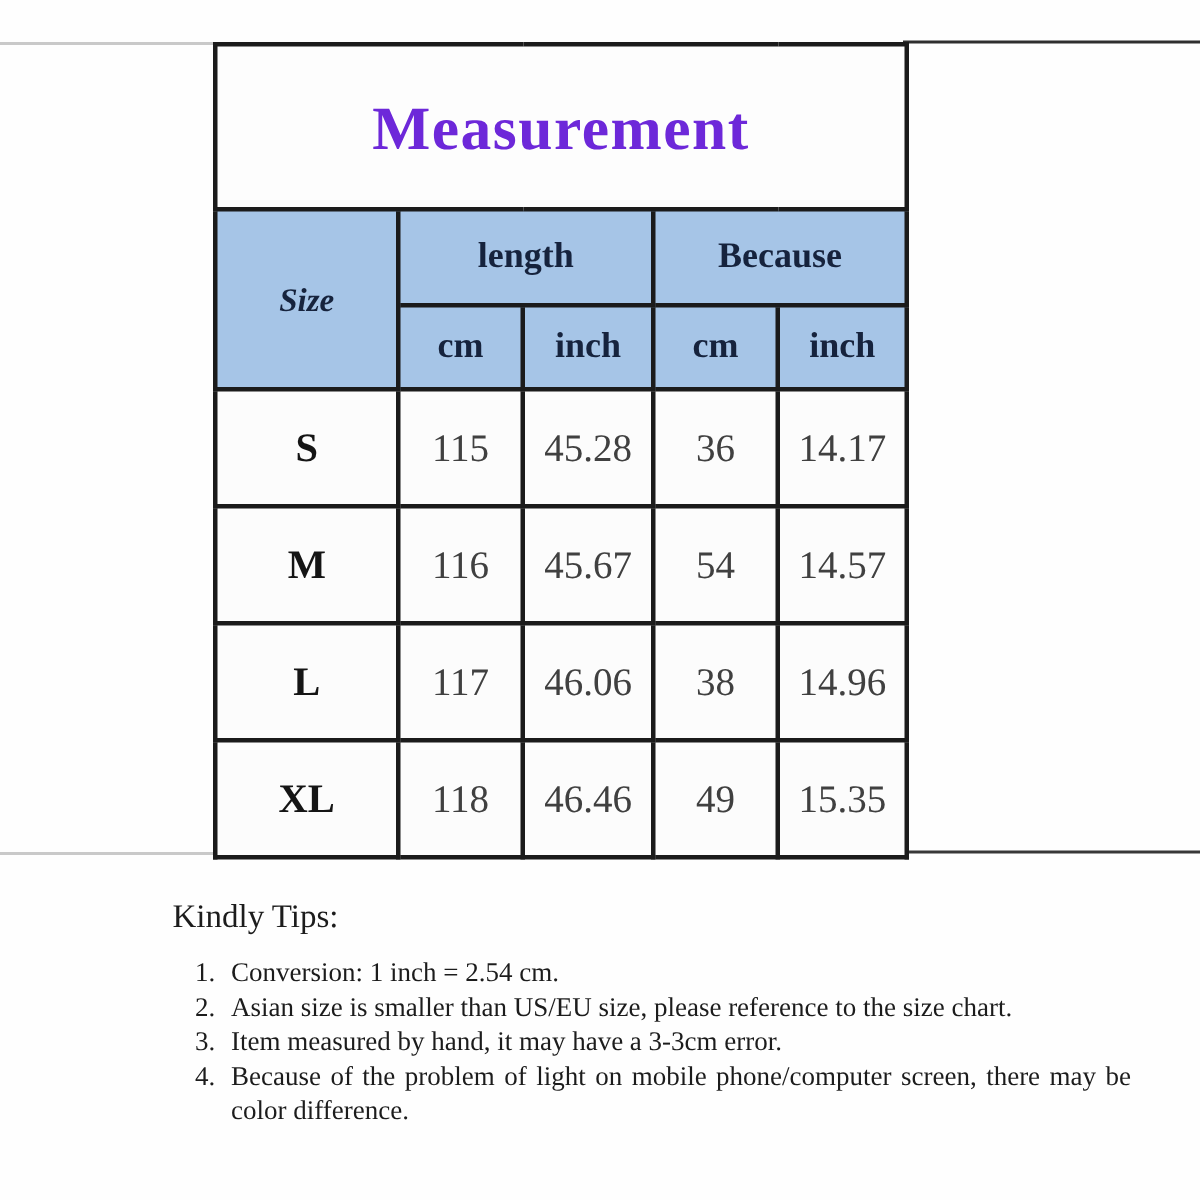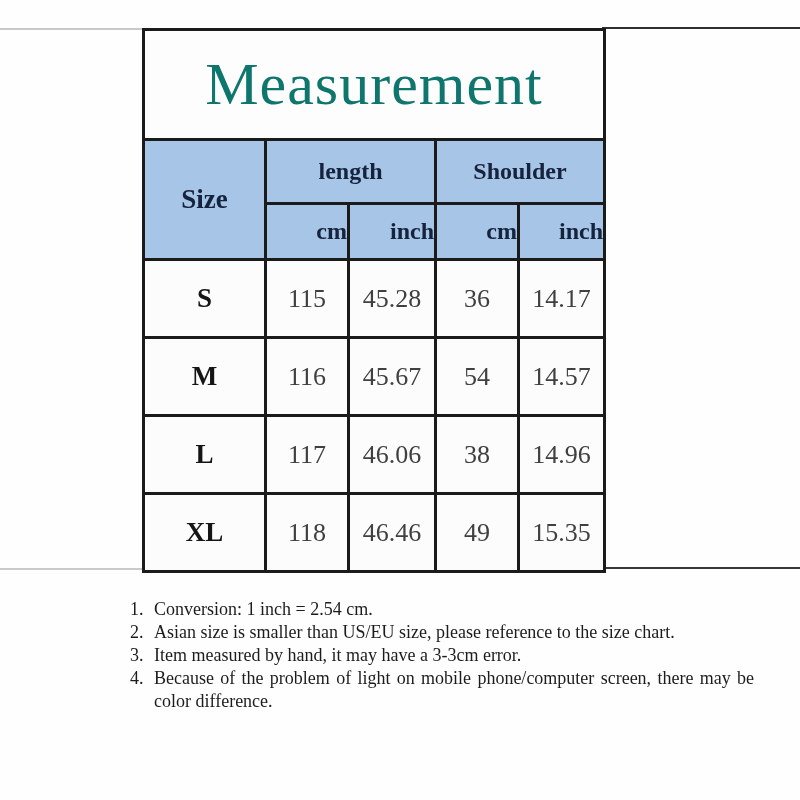--- a/index.html
+++ b/index.html
@@ -32,34 +32,34 @@
     background: #fdfdfd;
   }
   table.size-table td {
     border: 3px solid #1b1b1b;
     text-align: center;
     vertical-align: middle;
   }
   td.title-cell {
     height: 110px;
     background: #fdfdfd;
-    font-size: 60px;
-    font-weight: normal;
-    color: #0f766e;
+    font-size: 41px;
+    font-weight: bold;
+    color: #6d28d9;
     letter-spacing: 1px;
   }
   tr.group-row td { height: 64px; }
-  tr.sub-row td   { height: 56px; text-align: right; }
+  tr.sub-row td   { height: 56px; }
   .head-cell {
     background: #a6c5e7;
     font-weight: bold;
     font-size: 24px;
     color: #16233d;
   }
-  td.size-head { font-size: 27px; }
+  td.size-head { font-size: 22px; font-style: italic; }
   tr.data-row td { height: 78px; background: #fcfcfc; }
   td.size-cell { font-weight: bold; font-size: 27px; color: #151515; }
   
   tr.data-row:first-of-type td.size-cell { font-family: "Liberation Sans", sans-serif; font-size: 26px; }
   td.value-cell { font-size: 26px; color: #404040; }
 
   .tips {
     position: absolute;
     left: 115px;
     top: 598px;
@@ -106,21 +106,21 @@
       <col style="width:83px">
       <col style="width:86px">
     </colgroup>
     <tbody>
       <tr>
         <td colspan="5" class="title-cell">Measurement</td>
       </tr>
       <tr class="group-row">
         <td rowspan="2" class="head-cell size-head">Size</td>
         <td colspan="2" class="head-cell">length</td>
-        <td colspan="2" class="head-cell">Shoulder</td>
+        <td colspan="2" class="head-cell">Because</td>
       </tr>
       <tr class="sub-row">
         <td class="head-cell">cm</td>
         <td class="head-cell">inch</td>
         <td class="head-cell">cm</td>
         <td class="head-cell">inch</td>
       </tr>
       <tr class="data-row">
         <td class="size-cell">S</td>
         <td class="value-cell">115</td>
@@ -146,20 +146,21 @@
         <td class="size-cell">XL</td>
         <td class="value-cell">118</td>
         <td class="value-cell">46.46</td>
         <td class="value-cell">49</td>
         <td class="value-cell">15.35</td>
       </tr>
     </tbody>
   </table>
 
   <div class="tips">
+    <div class="tips-heading">Kindly Tips:</div>
     <div class="tip-item">
       <span class="tip-num">1.</span>
       <span class="tip-text">Conversion: 1 inch = 2.54 cm.</span>
     </div>
     <div class="tip-item">
       <span class="tip-num">2.</span>
       <span class="tip-text">Asian size is smaller than US/EU size, please reference to the size chart.</span>
     </div>
     <div class="tip-item">
       <span class="tip-num">3.</span>

